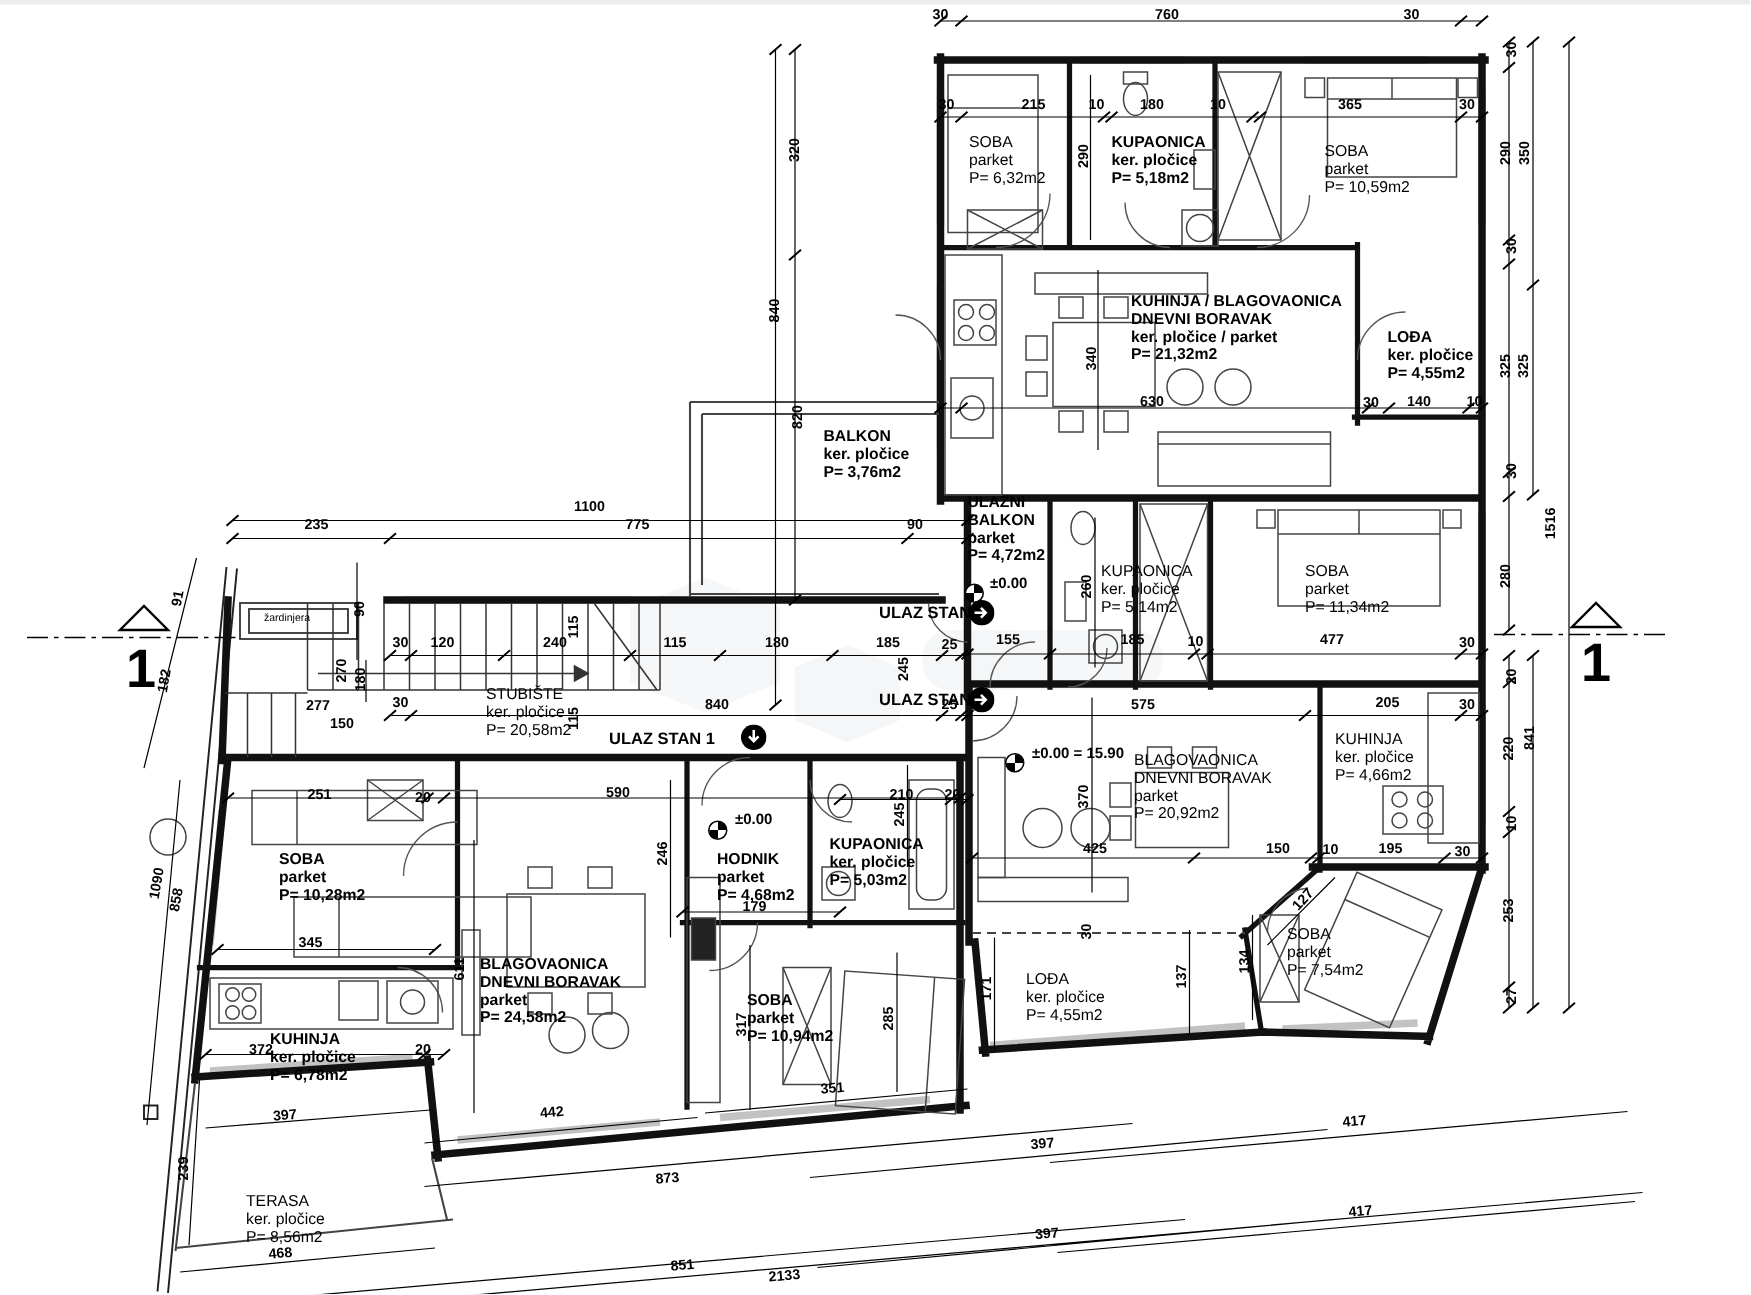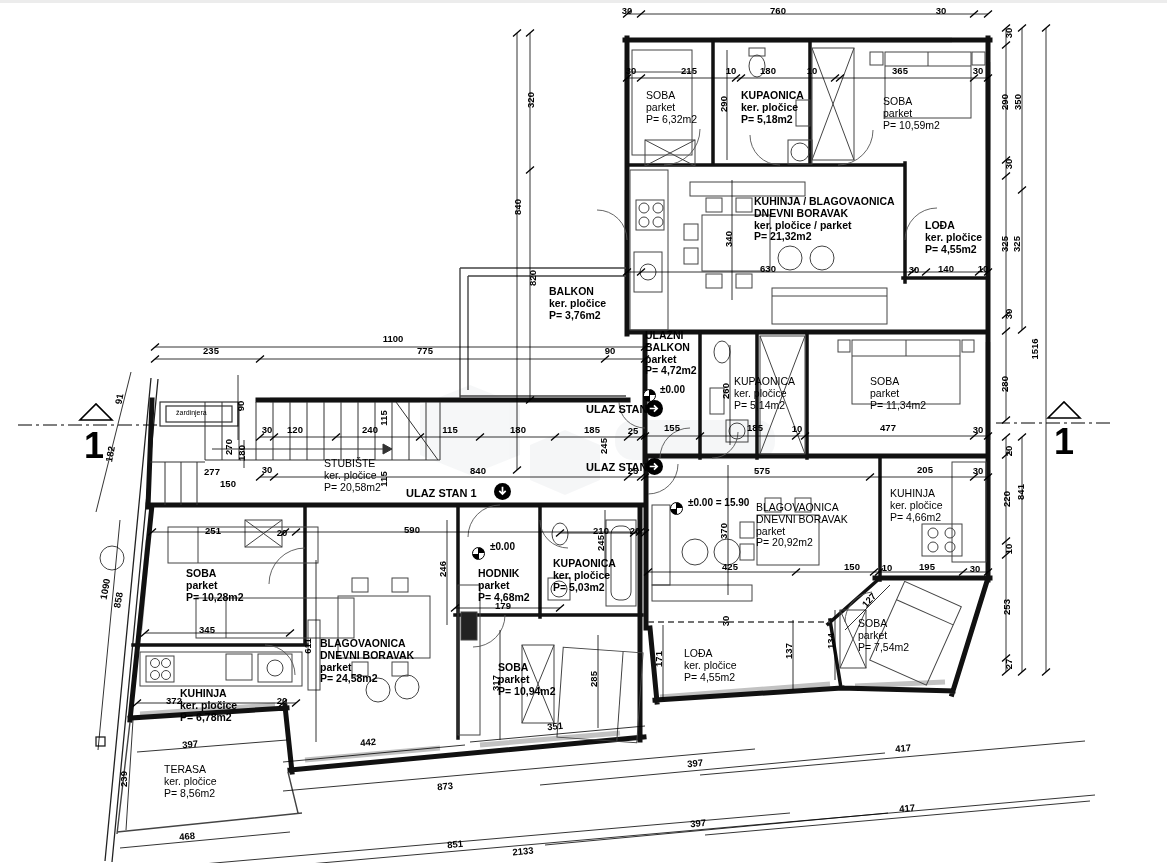--- a/index.html
+++ b/index.html
@@ -356,21 +356,21 @@
 <div class="room b" style="left:180px;top:688px">
       <span class="ln">KUHINJA</span>
       <span class="ln">ker. pločice</span>
       <span class="ln">P= 6,78m2</span>
     </div>
 <div class="room b" style="left:498px;top:662px">
       <span class="ln">SOBA</span>
       <span class="ln">parket</span>
       <span class="ln">P= 10,94m2</span>
     </div>
-<div class="room" style="left:164px;top:764px">
+<div class="room" style="left:164px;top:796px">
       <span class="ln">TERASA</span>
       <span class="ln">ker. pločice</span>
       <span class="ln">P= 8,56m2</span>
     </div>
 <div class="room" style="left:756px;top:502px">
       <span class="ln">BLAGOVAONICA</span>
       <span class="ln">DNEVNI BORAVAK</span>
       <span class="ln">parket</span>
       <span class="ln">P= 20,92m2</span>
     </div>

